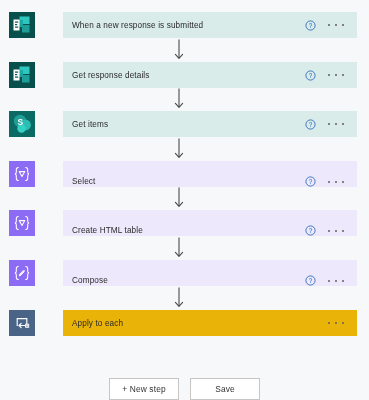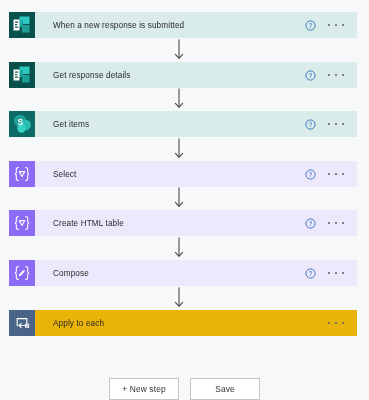--- a/index.html
+++ b/index.html
@@ -47,23 +47,24 @@
     justify-content: center;
     box-sizing: border-box;
   }
 
   .step-body {
     flex: 1 1 auto;
     display: flex;
     align-items: center;
     height: 26px;
     box-sizing: border-box;
-    padding-left: 18px;
+    padding-left: 9px;
     padding-right: 6px;
     overflow: hidden;
+    margin-left: 28px;
   }
 
   .step-title {
     flex: 1 1 auto;
     font-size: 8.2px;
     line-height: 11px;
     color: #2a2a2a;
     letter-spacing: 0.12px;
     white-space: nowrap;
     overflow: hidden;
@@ -94,21 +95,21 @@
     display: block;
     width: 2px;
     height: 2px;
     border-radius: 50%;
     background: #605e5c;
   }
 
   
   .theme-teal .step-body { background: #d9ece9; }
   
-  .theme-lavender .step-body { background: #ede8fc; }
+  .theme-lavender .step-body { background: #ede8fc; align-items: flex-end; }
   
   .theme-slate .step-body { background: #eab308; }
 
   
   .connector {
     position: absolute;
     left: 173px;
     width: 12px;
     height: 23px;
   }

